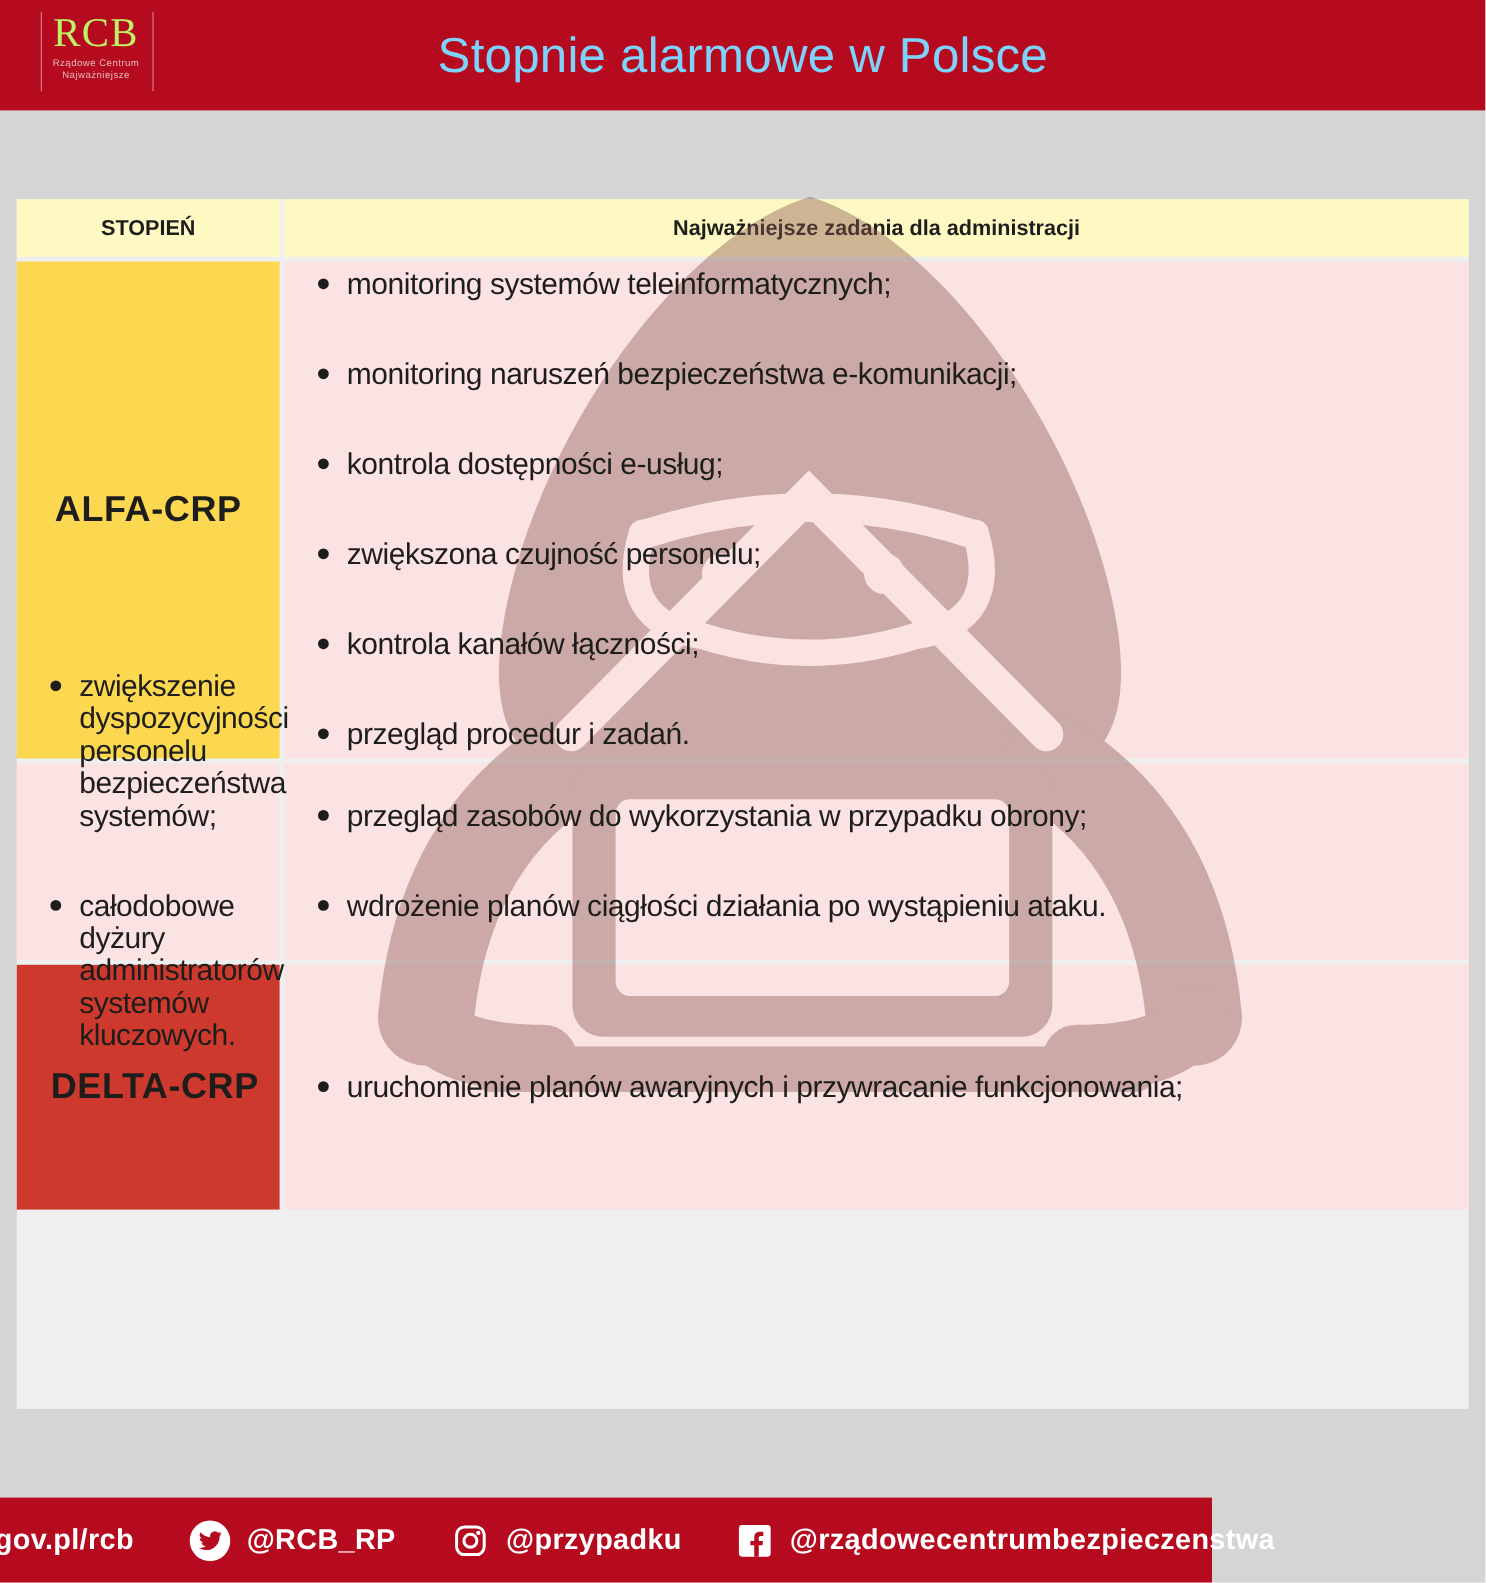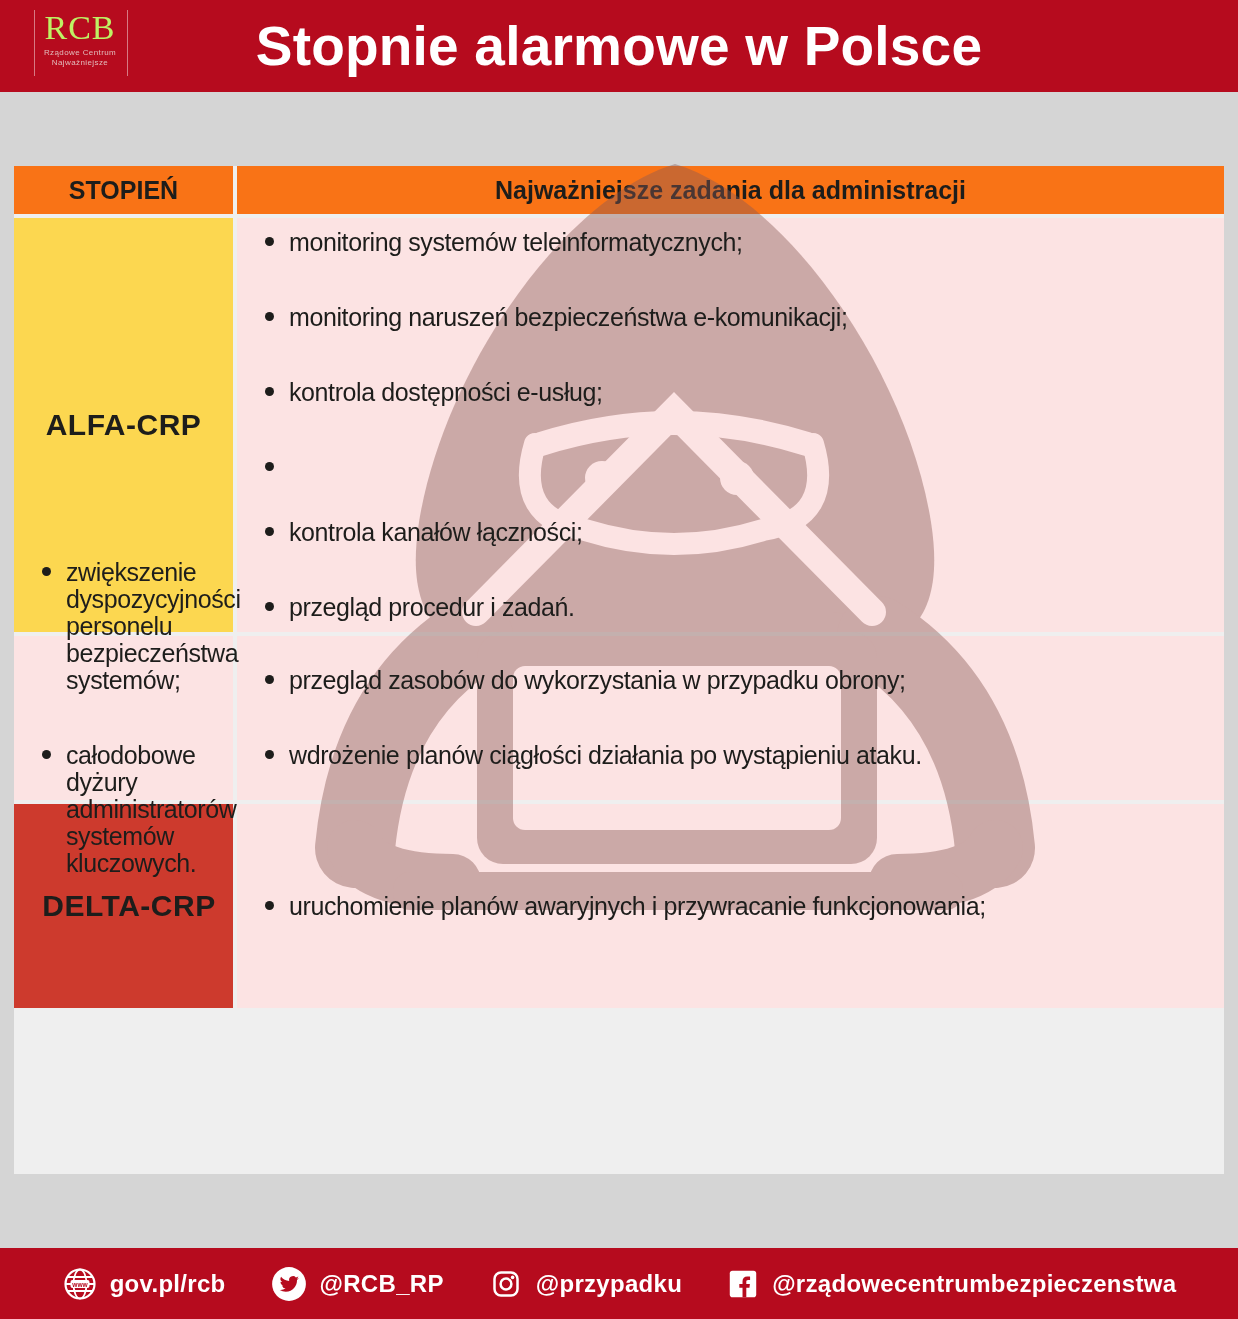--- a/index.html
+++ b/index.html
@@ -9,41 +9,41 @@
   
   .topbar{position:absolute;left:0;top:0;width:1238px;height:92px;background:#b60b1e;
           display:flex;align-items:center;justify-content:center;}
   .logo{position:absolute;left:30px;top:6px;width:100px;height:80px;text-align:center;}
   .logo .vline{position:absolute;top:4px;bottom:10px;width:1px;background:rgba(255,255,255,.45);}
   .logo .vl-l{left:4px;}
   .logo .vl-r{right:2px;}
   .logo .rcb{font-family:"Liberation Serif","DejaVu Serif",serif;font-size:34px;line-height:40px;
              color:#bef264;letter-spacing:1px;margin-top:2px;}
   .logo .sub{font-size:8px;line-height:10px;color:#e2bcbc;letter-spacing:.4px;}
-  .title{font-size:55px;font-weight:bold;color:#ffffff;letter-spacing:.2px;}
+  .title{font-size:41px;font-weight:normal;color:#7dd3fc;letter-spacing:.2px;}
 
   
   .tbl{position:absolute;left:14px;top:166px;width:1210px;
        display:grid;grid-template-columns:219px 1fr;grid-template-rows:48px 414px 164px 204px 162px;
        gap:4px;background:#efefef;}
   .cell{display:flex;align-items:center;justify-content:center;}
-  .head{background:#f97316;font-size:25px;font-weight:bold;color:#1d1d1b;}
+  .head{background:#fef9c3;font-size:18px;font-weight:bold;color:#1d1d1b;}
   .lvl{font-size:30px;font-weight:bold;color:#1d1d1b;letter-spacing:.5px;}
   .tasks{background:#fce3e3;justify-content:flex-start;}
   .blist{list-style:none;margin:0;padding:0 20px 0 28px;display:flex;flex-direction:column;
          gap:48px;position:relative;z-index:6;}
   .blist li{display:flex;align-items:flex-start;}
   .dot{flex:0 0 9px;width:9px;height:9px;border-radius:50%;background:#1d1d1b;margin:8px 15px 0 0;}
   .txt{font-size:25px;line-height:1.08;color:#1d1d1b;letter-spacing:-.4px;}
 
   
   .wm{position:absolute;left:223px;top:52px;width:987px;height:956px;z-index:5;pointer-events:none;}
 
   
-  .footer{position:absolute;left:0;top:1248px;width:1238px;height:71px;background:#b60b1e;
+  .footer{position:absolute;left:0;top:1248px;width:1010px;height:71px;background:#b60b1e;
           display:flex;align-items:center;justify-content:center;gap:44px;}
   .fitem{display:flex;align-items:center;gap:12px;}
   .fitem .flabel{font-size:24px;font-weight:bold;color:#ffffff;letter-spacing:.3px;}
   .ficon{display:block;}
 </style>
 </head>
 <body>
 
 <div class="page">
 
@@ -72,20 +72,21 @@
         <li>
             <span class="dot"></span>
             <span class="txt">monitoring naruszeń bezpieczeństwa e-komunikacji;</span>
           </li>
         <li>
             <span class="dot"></span>
             <span class="txt">kontrola dostępności e-usług;</span>
           </li>
         <li>
             <span class="dot"></span>
+            <span class="txt">zwiększona czujność personelu;</span>
           </li>
         <li>
             <span class="dot"></span>
             <span class="txt">kontrola kanałów łączności;</span>
           </li>
         <li>
             <span class="dot"></span>
             <span class="txt">przegląd procedur i zadań.</span>
           </li>
       </ul>

